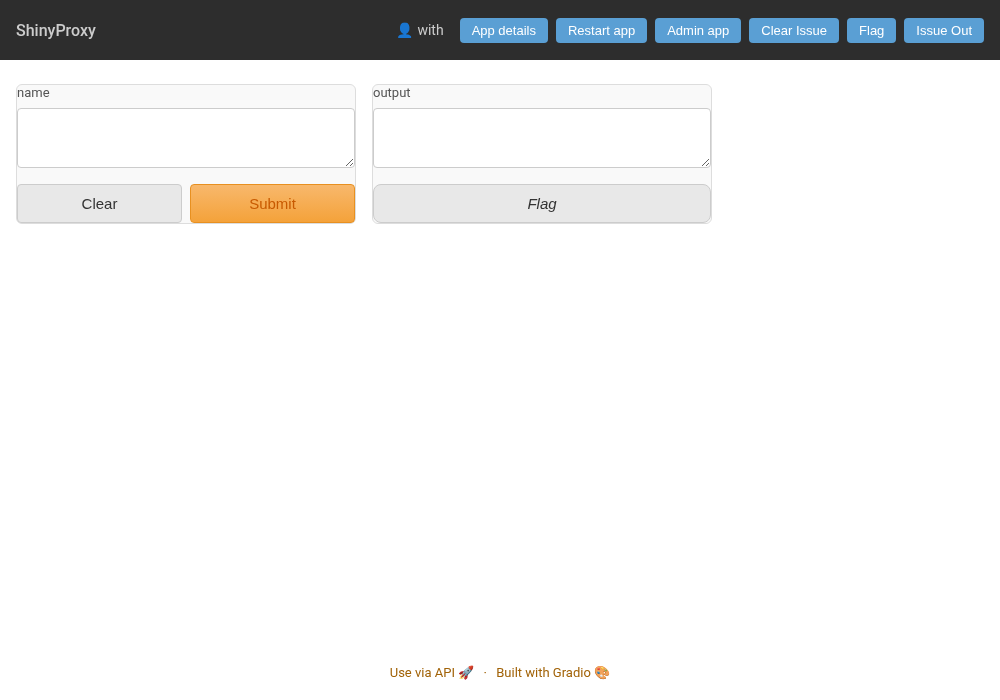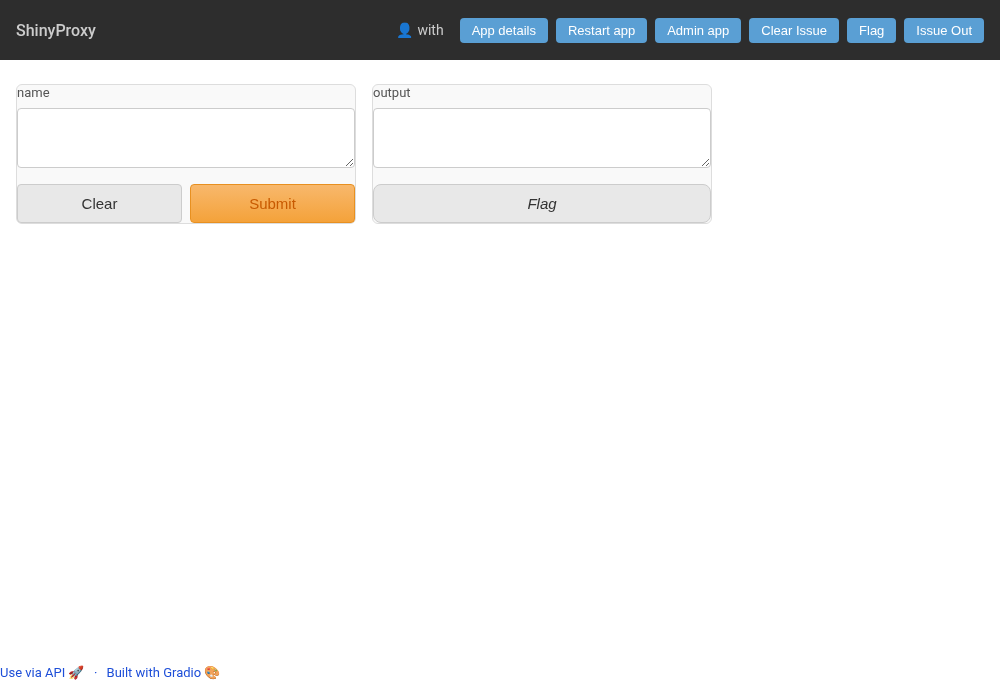--- a/index.html
+++ b/index.html
@@ -144,22 +144,23 @@
       color: #333;
       margin-top: 12px;
       font-style: italic;
     }
 
     
     .footer {
       position: absolute;
       bottom: 20px;
       width: 100%;
+      text-align: center;
       font-size: 13px;
-      color: #1d4ed8;
+      color: #a16207;
     }
 
     .footer-dot {
       margin: 0 6px;
     }
   </style>
 </head>
 <body>
 
 <nav class="navbar">

